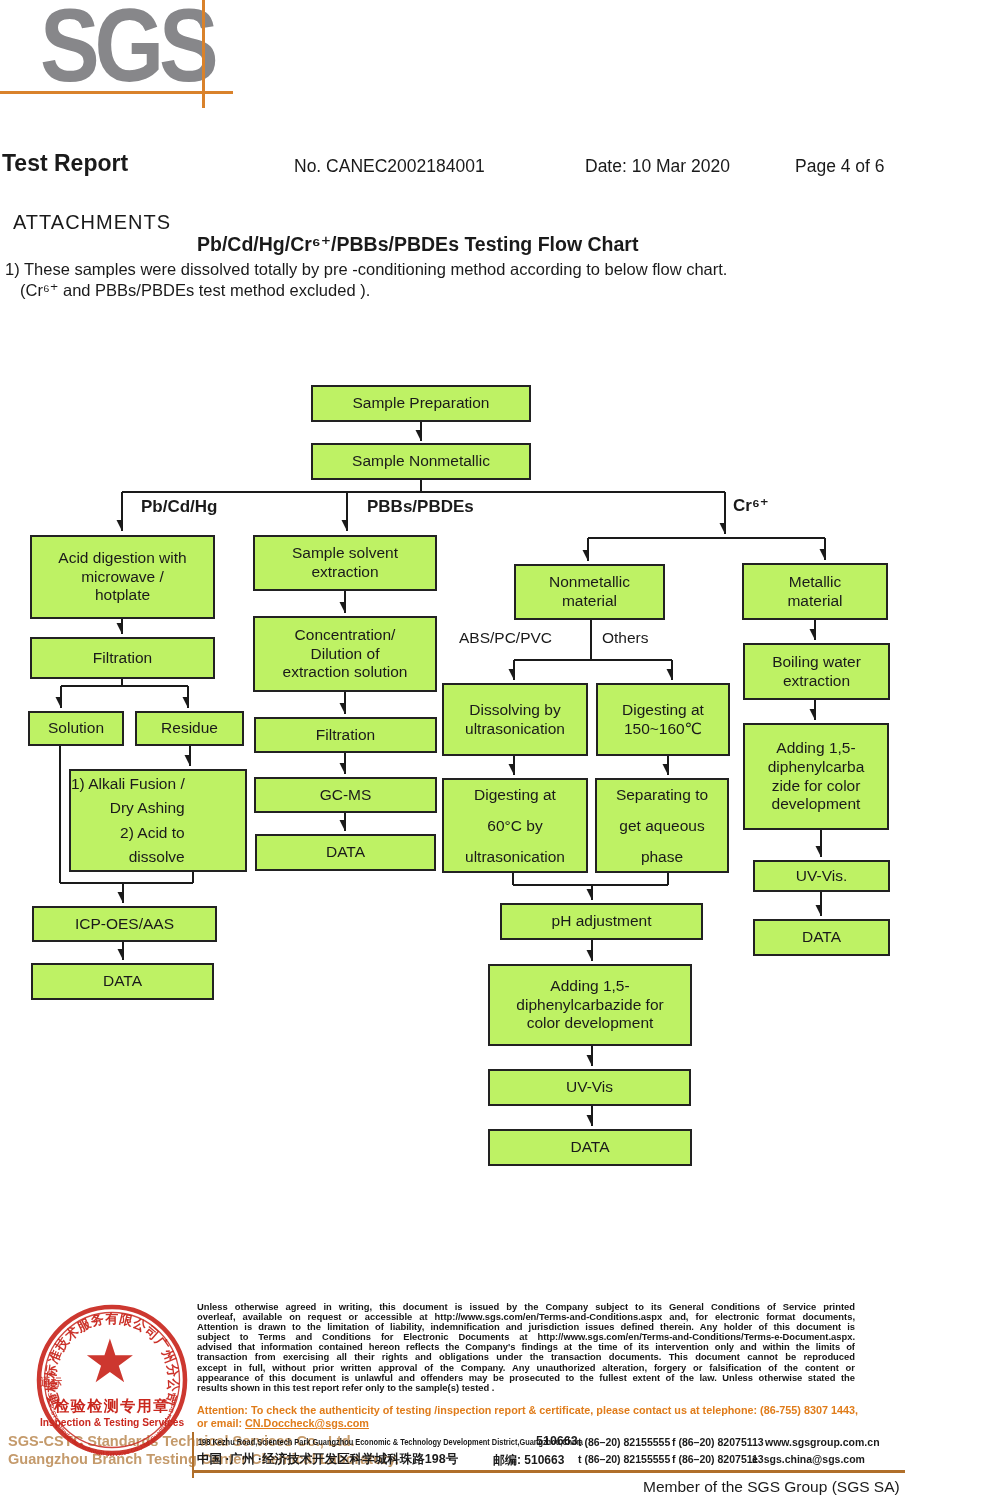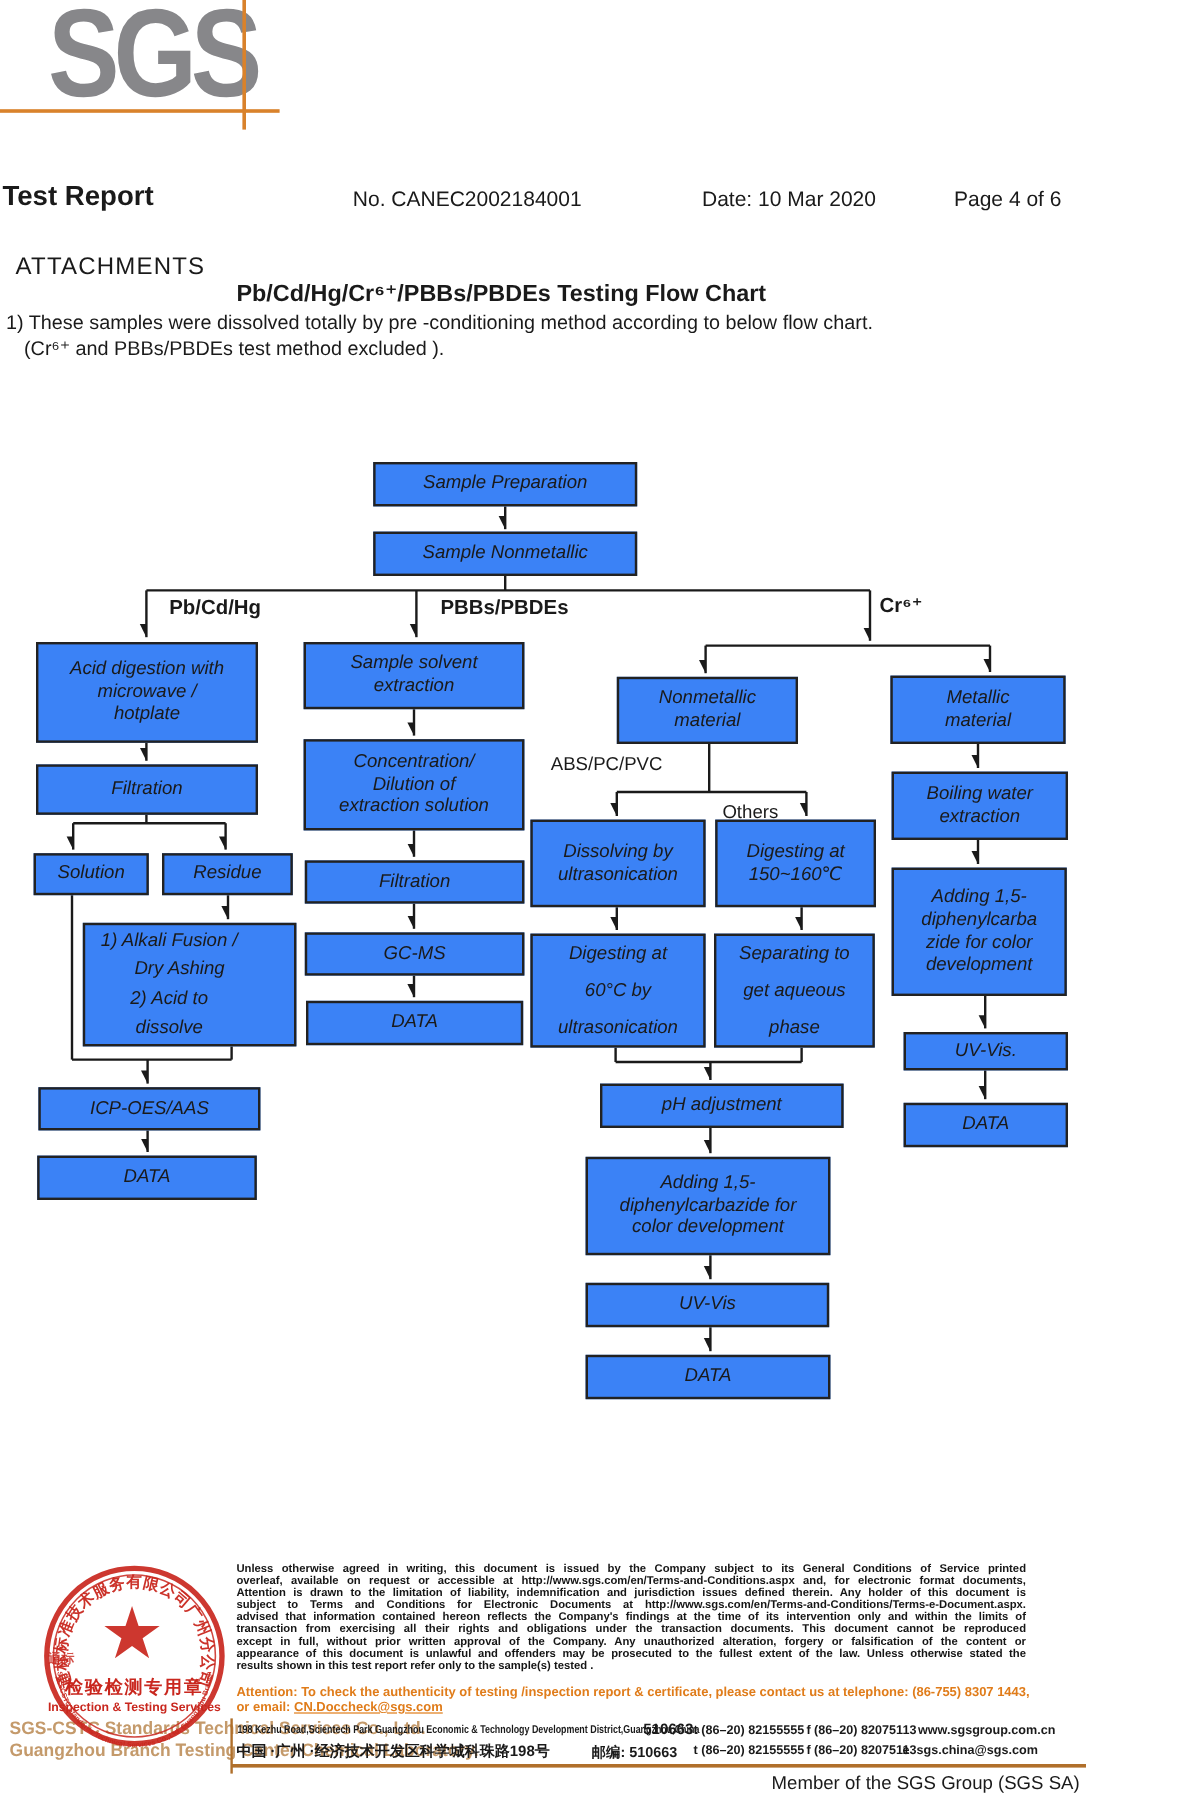--- a/index.html
+++ b/index.html
@@ -23,25 +23,25 @@
   .h-date{position:absolute;left:585px;top:156px;font-size:17.5px;}
   .h-page{position:absolute;left:795px;top:156px;font-size:17.5px;}
 
   .attachments{position:absolute;left:13px;top:211px;font-size:20px;letter-spacing:1px;}
   .chart-title{position:absolute;left:197px;top:233px;font-size:19.5px;font-weight:bold;}
   .note1{position:absolute;left:5px;top:260px;font-size:16.5px;}
   .note2{position:absolute;left:20px;top:281px;font-size:16.5px;}
 
   
   .flow{position:absolute;left:0;top:0;width:1000px;height:1200px;}
-  .fbox{position:absolute;border:2px solid #222;background:#3b82f6;display:flex;
+  .fbox{position:absolute;border:2px solid #222;background:#bef264;display:flex;
         align-items:center;justify-content:center;text-align:center;
-        font-size:15.5px;line-height:1.22;white-space:pre-wrap;box-sizing:border-box;font-style:italic;}
+        font-size:15.5px;line-height:1.22;white-space:pre-wrap;box-sizing:border-box;}
   .fbox.tall{line-height:2.0;}
-  .fbox.leftalign{justify-content:flex-start;text-align:center;padding-left:13px;line-height:1.55;}
+  .fbox.leftalign{justify-content:flex-start;text-align:right;line-height:1.55;}
   .flabel{position:absolute;font-size:17px;font-weight:bold;white-space:nowrap;}
   .flabel.reg{font-weight:normal;font-size:15.5px;}
   svg.connectors{position:absolute;left:0;top:0;pointer-events:none;}
 
   
   .company-tan{position:absolute;color:var(--tan);font-weight:bold;font-size:15px;
       white-space:nowrap;transform:scaleX(0.97);transform-origin:left top;}
   .stamp-svg{position:absolute;left:22px;top:1290px;width:180px;height:180px;}
   .stamp-frag{position:absolute;left:0px;top:1375px;color:var(--stamp-red);font-size:11px;
       font-weight:bold;opacity:.8;padding-left:40px;}
@@ -138,21 +138,21 @@
         <line x1="815" y1="700" x2="815" y2="720" marker-end="url(#ah)"></line>
         <line x1="821" y1="830" x2="821" y2="857" marker-end="url(#ah)"></line>
         <line x1="821" y1="892" x2="821" y2="916" marker-end="url(#ah)"></line>
       </g>
     </svg>
 
     <div class="flabel" style="left:141px;top:497px;">Pb/Cd/Hg</div>
     <div class="flabel" style="left:367px;top:497px;">PBBs/PBDEs</div>
     <div class="flabel" style="left:733px;top:495px;">Cr⁶⁺</div>
     <div class="flabel reg" style="left:459px;top:629px;">ABS/PC/PVC</div>
-    <div class="flabel reg" style="left:602px;top:629px;margin-top:40px;">Others</div>
+    <div class="flabel reg" style="left:602px;top:629px;">Others</div>
 
     <div class="fbox" style="left:311px;top:385px;width:220px;height:37px;">Sample Preparation</div>
     <div class="fbox" style="left:311px;top:443px;width:220px;height:37px;">Sample Nonmetallic</div>
     <div class="fbox" style="left:30px;top:535px;width:185px;height:84px;">Acid digestion with
 microwave /
 hotplate</div>
     <div class="fbox" style="left:30px;top:637px;width:185px;height:42px;">Filtration</div>
     <div class="fbox" style="left:28px;top:711px;width:96px;height:35px;">Solution</div>
     <div class="fbox" style="left:135px;top:711px;width:109px;height:35px;">Residue</div>
     <div class="fbox leftalign" style="left:69px;top:769px;width:178px;height:103px;">1) Alkali Fusion /

